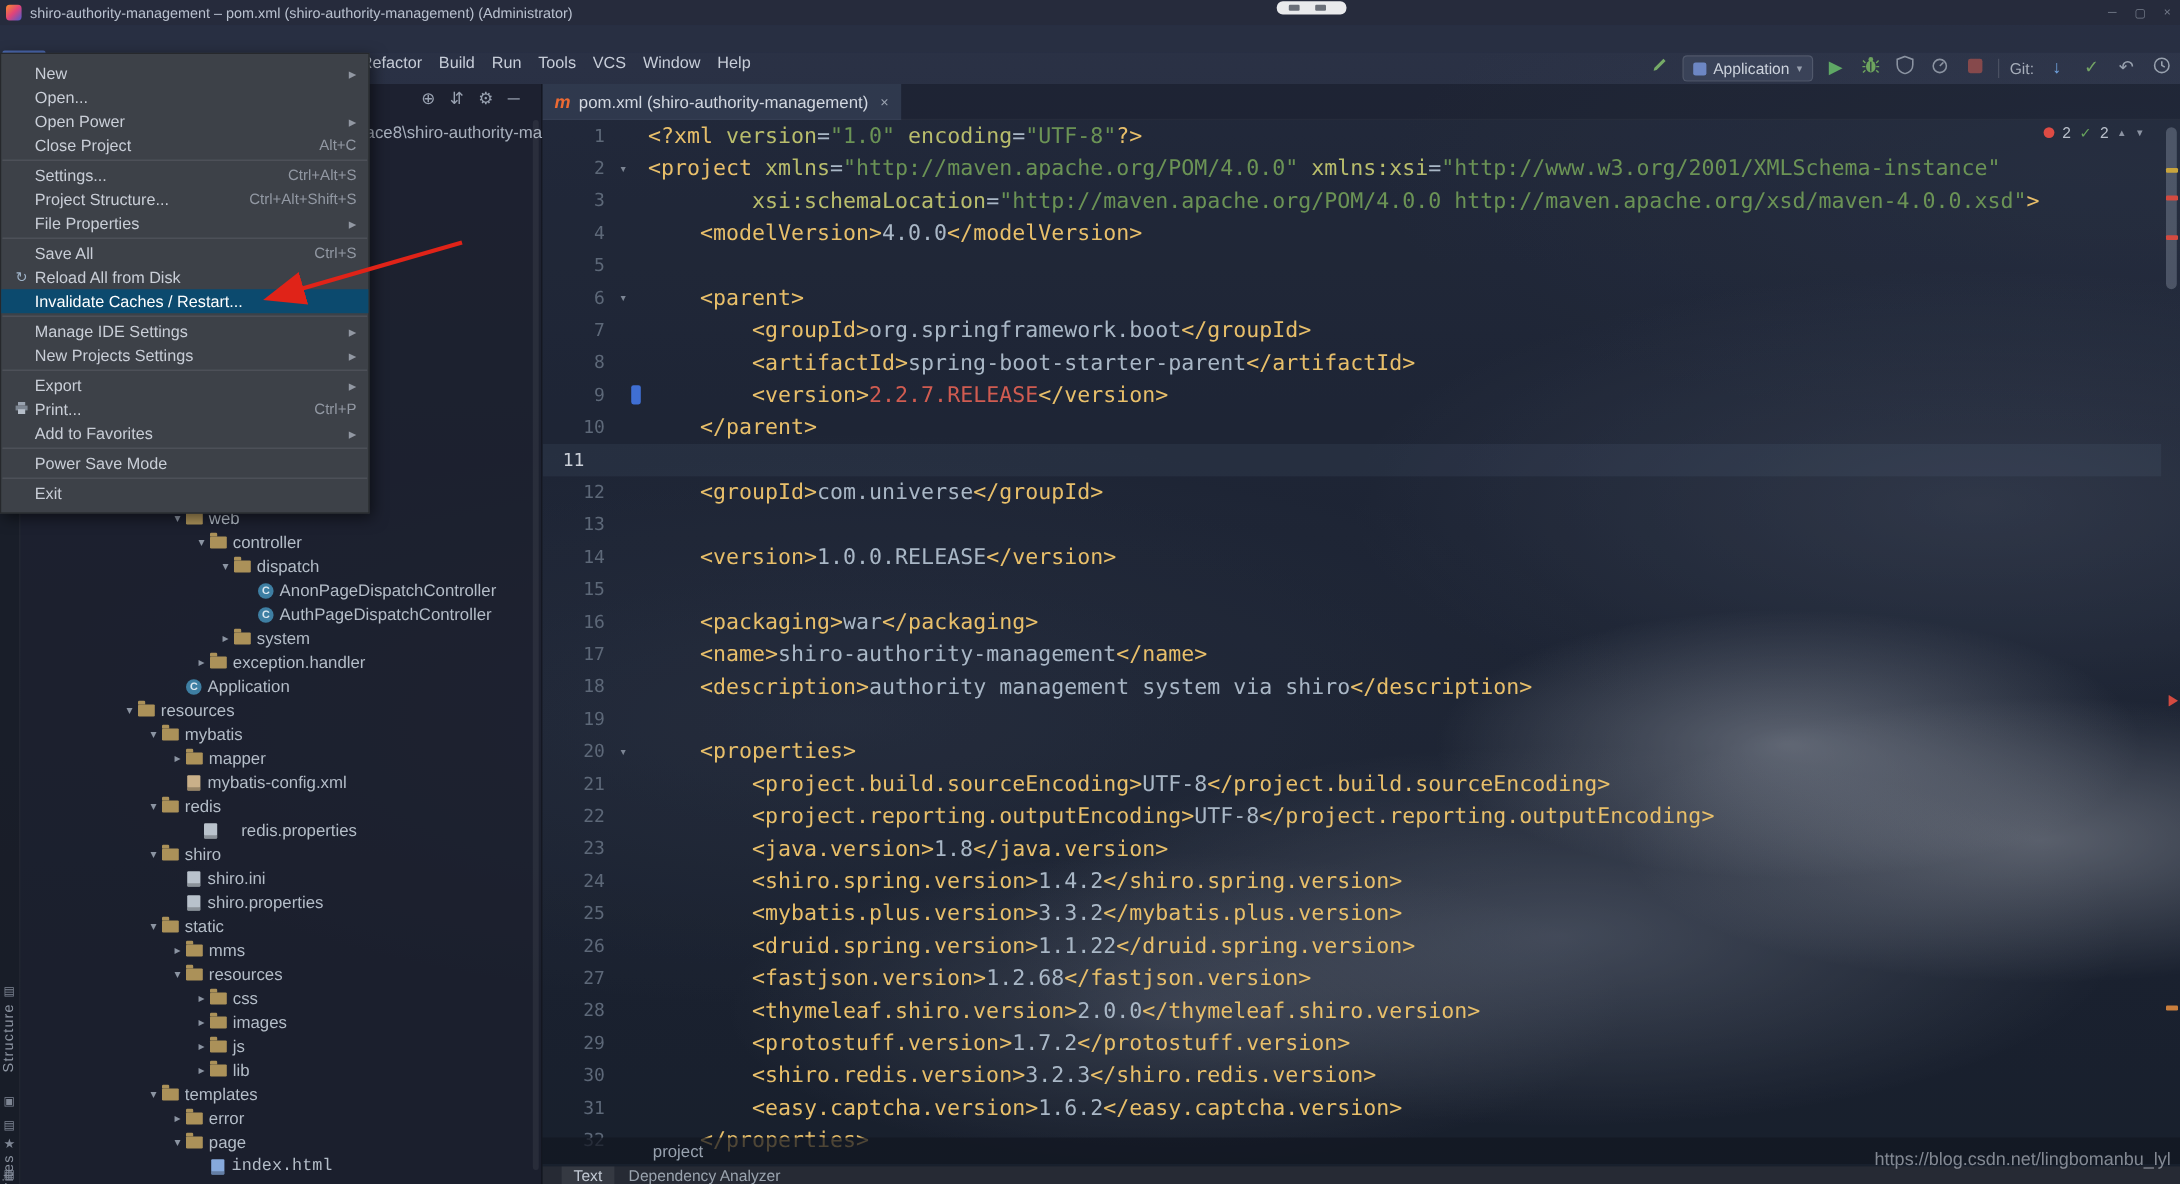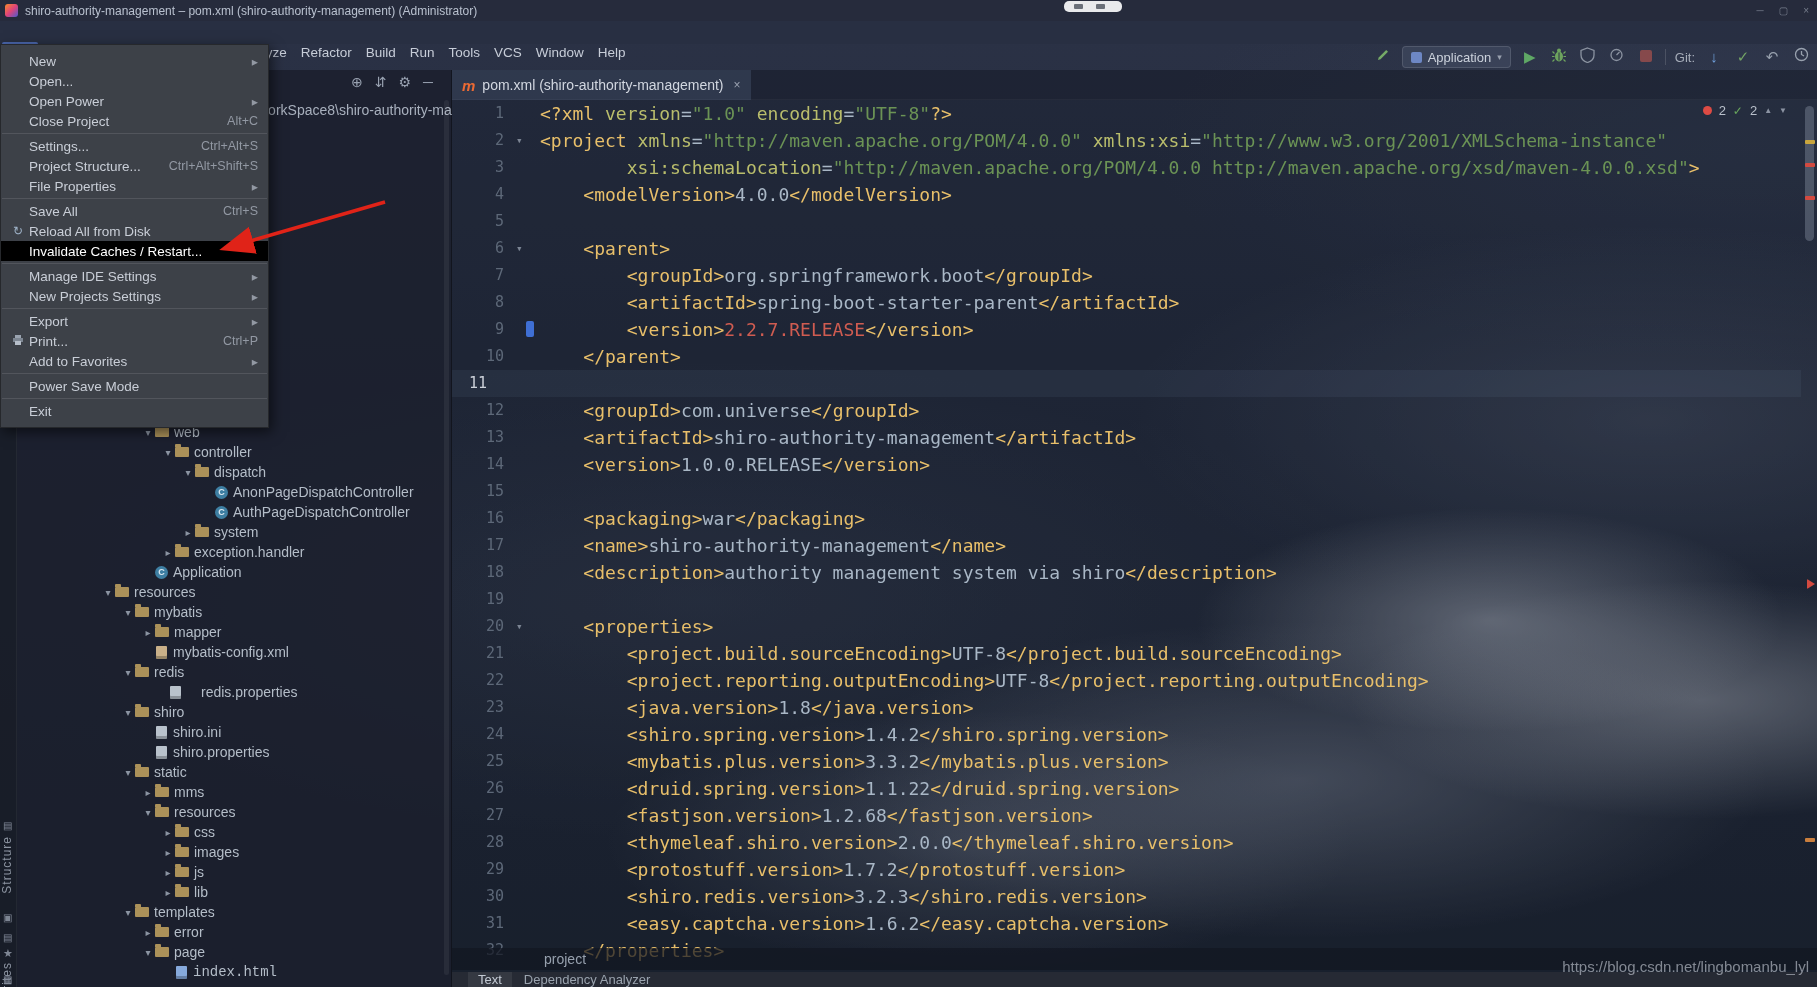--- a/index.html
+++ b/index.html
@@ -99,24 +99,24 @@
   .mk.yl { background:#c9a53d; } .mk.or { background:#c97e3d; }
   .mk.tri { width:0; height:0; background:none; border-left:8px solid #d34a40;
     border-top:5px solid transparent; border-bottom:5px solid transparent; }
   .crumbs { position:absolute; left:0; right:0; top:878px; height:22px; background:rgba(18,22,33,0.72);
     line-height:22px; padding-left:92px; font-size:14px; color:#97a1ae; }
   .btabs { position:absolute; left:0; right:0; top:902px; height:15px; background:#262a34;
     display:flex; gap:2px; padding-left:16px; font-size:13px; color:#9aa3ae; }
   .btab { padding:0 10px; line-height:15px; }
   .btab.active { background:rgba(255,255,255,0.07); color:#c3cad4; }
   
-  .filemenu { position:absolute; left:0; top:44px; width:269px; background:#3d4148; border:1px solid #26282c;
+  .filemenu { position:absolute; left:0; top:44px; width:308px; background:#3d4148; border:1px solid #26282c;
     box-shadow:3px 4px 12px rgba(0,0,0,0.55); padding:6px 0; z-index:50; }
   .menu-item { display:flex; align-items:center; height:20px; padding:0 10px 0 6px; font-size:13.5px; color:#c9ced7; }
-  .menu-item.selected { background:#000000; color:#fff; }
+  .menu-item.selected { background:#0c4a6e; color:#fff; }
   .menu-item.selected .mi-right { color:#dbe2f2; }
   .mi-ic { width:22px; flex:none; font-size:12px; color:#9fb3c8; text-align:center; }
   .mi-label { white-space:nowrap; }
   .mi-right { margin-left:auto; font-size:12.5px; color:#9298a3; padding-left:18px; white-space:nowrap; }
   .menu-sep { height:1px; background:#52555c; margin:2px 1px; }
   
   .annot { position:absolute; inset:0; z-index:60; pointer-events:none; }
   .watermark { position:absolute; right:8px; bottom:12px; z-index:70; font-size:15px; color:rgba(205,210,220,0.60); }
 </style>
 </head>
@@ -422,21 +422,20 @@
             <span class="code"></span>
           </div>
           <div class="cl">
             <span class="ln">12</span>
             <span class="fold"></span>
             <span class="code"><span class="tk-x">    </span><span class="tk-t">&lt;groupId&gt;</span><span class="tk-x">com.universe</span><span class="tk-t">&lt;/groupId&gt;</span></span>
           </div>
           <div class="cl">
             <span class="ln">13</span>
             <span class="fold"></span>
-            <span class="code"><span class="tk-x">    </span><span class="tk-t">&lt;artifactId&gt;</span><span class="tk-x">shiro-authority-management</span><span class="tk-t">&lt;/artifactId&gt;</span></span>
           </div>
           <div class="cl">
             <span class="ln">14</span>
             <span class="fold"></span>
             <span class="code"><span class="tk-x">    </span><span class="tk-t">&lt;version&gt;</span><span class="tk-x">1.0.0.RELEASE</span><span class="tk-t">&lt;/version&gt;</span></span>
           </div>
           <div class="cl">
             <span class="ln">15</span>
             <span class="fold"></span>
             <span class="code"></span>

